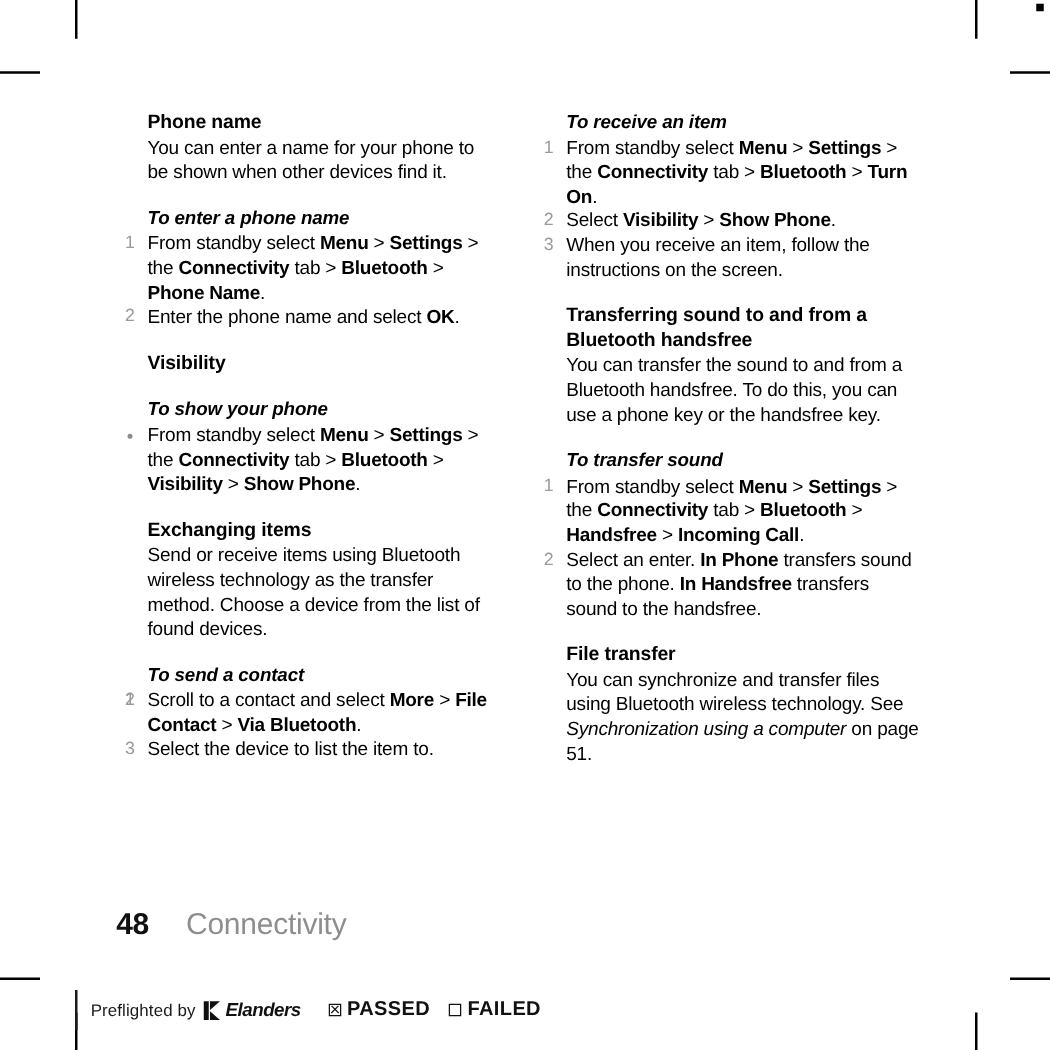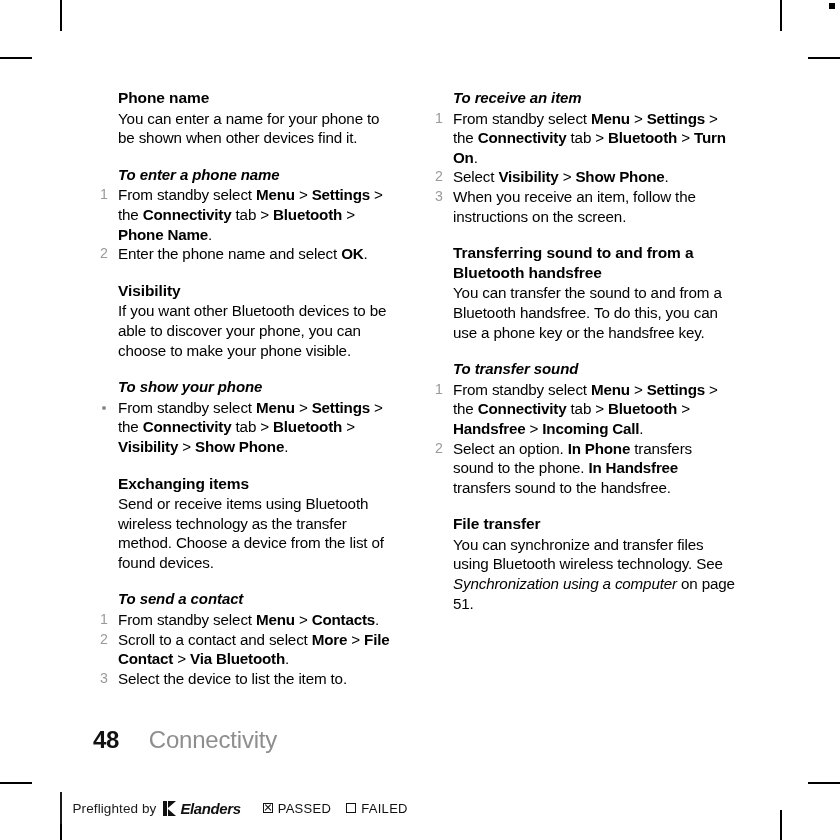--- a/index.html
+++ b/index.html
@@ -223,22 +223,22 @@
     position: absolute;
     left: 0.5px;
     top: 3px;
     width: 8px;
     height: 1.3px;
     background: #111;
   }
   .chk.checked::before { transform: rotate(45deg); }
   .chk.checked::after  { transform: rotate(-45deg); }
   .status-label {
-    font-size: 13px;
-    font-weight: normal;
+    font-size: 16px;
+    font-weight: bold;
     color: #111;
     letter-spacing: 0.3px;
   }
 </style>
 </head>
 <body>
 
 <div class="crop crop-tl-v"></div>
 <div class="crop crop-tl-h"></div>
 <div class="crop crop-tr-v"></div>
@@ -262,39 +262,38 @@
 
       <h4 class="h-task">To enter a phone name</h4>
       <ol class="steps">
           <li><span class="num">1</span><span><span>From standby select </span><b>Menu</b><span> &gt; </span><b>Settings</b><span> &gt; the </span><b>Connectivity</b><span> tab &gt; </span><b>Bluetooth</b><span> &gt; </span><b>Phone Name</b><span>.</span></span></li>
           <li><span class="num">2</span><span><span>Enter the phone name and select </span><b>OK</b><span>.</span></span></li>
         </ol>
 
       <div class="gap-md"></div>
 
       <h3 class="h-sub">Visibility</h3>
-      <p class="body">If you want other Bluetooth devices to be able to discover your phone, you can choose to make your phone visible.</p>
 
       <div class="gap-md"></div>
 
       <h4 class="h-task">To show your phone</h4>
       <ul class="steps">
           <li><span class="bullet"></span><span><span>From standby select </span><b>Menu</b><span> &gt; </span><b>Settings</b><span> &gt; the </span><b>Connectivity</b><span> tab &gt; </span><b>Bluetooth</b><span> &gt; </span><b>Visibility</b><span> &gt; </span><b>Show Phone</b><span>.</span></span></li>
         </ul>
 
       <div class="gap-md"></div>
 
       <h3 class="h-sub">Exchanging items</h3>
       <p class="body">Send or receive items using Bluetooth wireless technology as the transfer method. Choose a device from the list of found devices.</p>
 
       <div class="gap-md"></div>
 
       <h4 class="h-task">To send a contact</h4>
       <ol class="steps">
-          <li><span class="num">1</span><span><span>From standby select </span><b>Menu</b><span> &gt; </span><b>Contacts</b><span>.</span></span></li>
+          <li><span class="num">1</span></li>
           <li><span class="num">2</span><span><span>Scroll to a contact and select </span><b>More</b><span> &gt; </span><b>File Contact</b><span> &gt; </span><b>Via Bluetooth</b><span>.</span></span></li>
           <li><span class="num">3</span><span><span>Select the device to list the item to.</span></span></li>
         </ol>
 
     </div>
 
     <div class="col col-right">
 
       <h4 class="h-task">To receive an item</h4>
       <ol class="steps">
@@ -306,21 +305,21 @@
       <div class="gap-md"></div>
 
       <h3 class="h-sub">Transferring sound to and from a Bluetooth handsfree</h3>
       <p class="body">You can transfer the sound to and from a Bluetooth handsfree. To do this, you can use a phone key or the handsfree key.</p>
 
       <div class="gap-md"></div>
 
       <h4 class="h-task">To transfer sound</h4>
       <ol class="steps">
           <li><span class="num">1</span><span><span>From standby select </span><b>Menu</b><span> &gt; </span><b>Settings</b><span> &gt; the </span><b>Connectivity</b><span> tab &gt; </span><b>Bluetooth</b><span> &gt; </span><b>Handsfree</b><span> &gt; </span><b>Incoming Call</b><span>.</span></span></li>
-          <li><span class="num">2</span><span><span>Select an option. </span><b>In Phone</b><span> transfers sound to the phone. </span><b>In Handsfree</b><span> transfers sound to the handsfree.</span></span></li>
+          <li><span class="num">2</span><span><span>Select an enter. </span><b>In Phone</b><span> transfers sound to the phone. </span><b>In Handsfree</b><span> transfers sound to the handsfree.</span></span></li>
         </ol>
 
       <div class="gap-md"></div>
 
       <h3 class="h-sub">File transfer</h3>
       <p class="body"><span>You can synchronize and transfer files using Bluetooth wireless technology. See </span><i>Synchronization using a computer</i><span> on page 51.</span></p>
 
     </div>
   </div>
 

